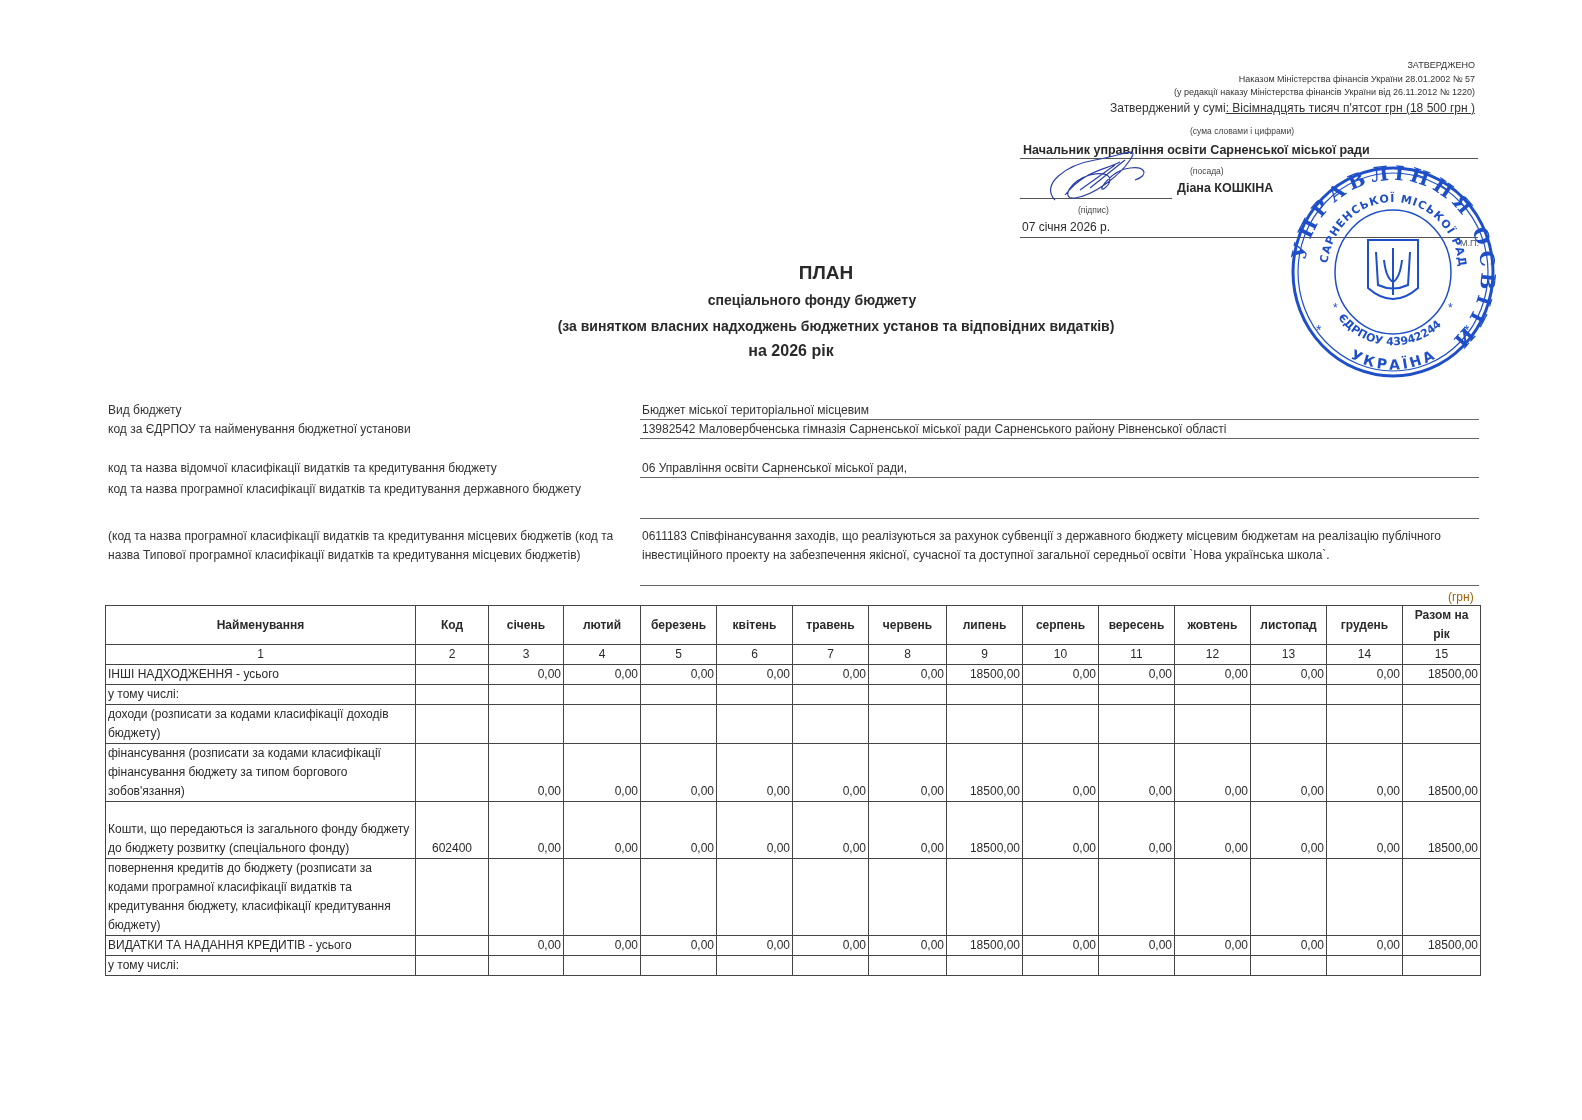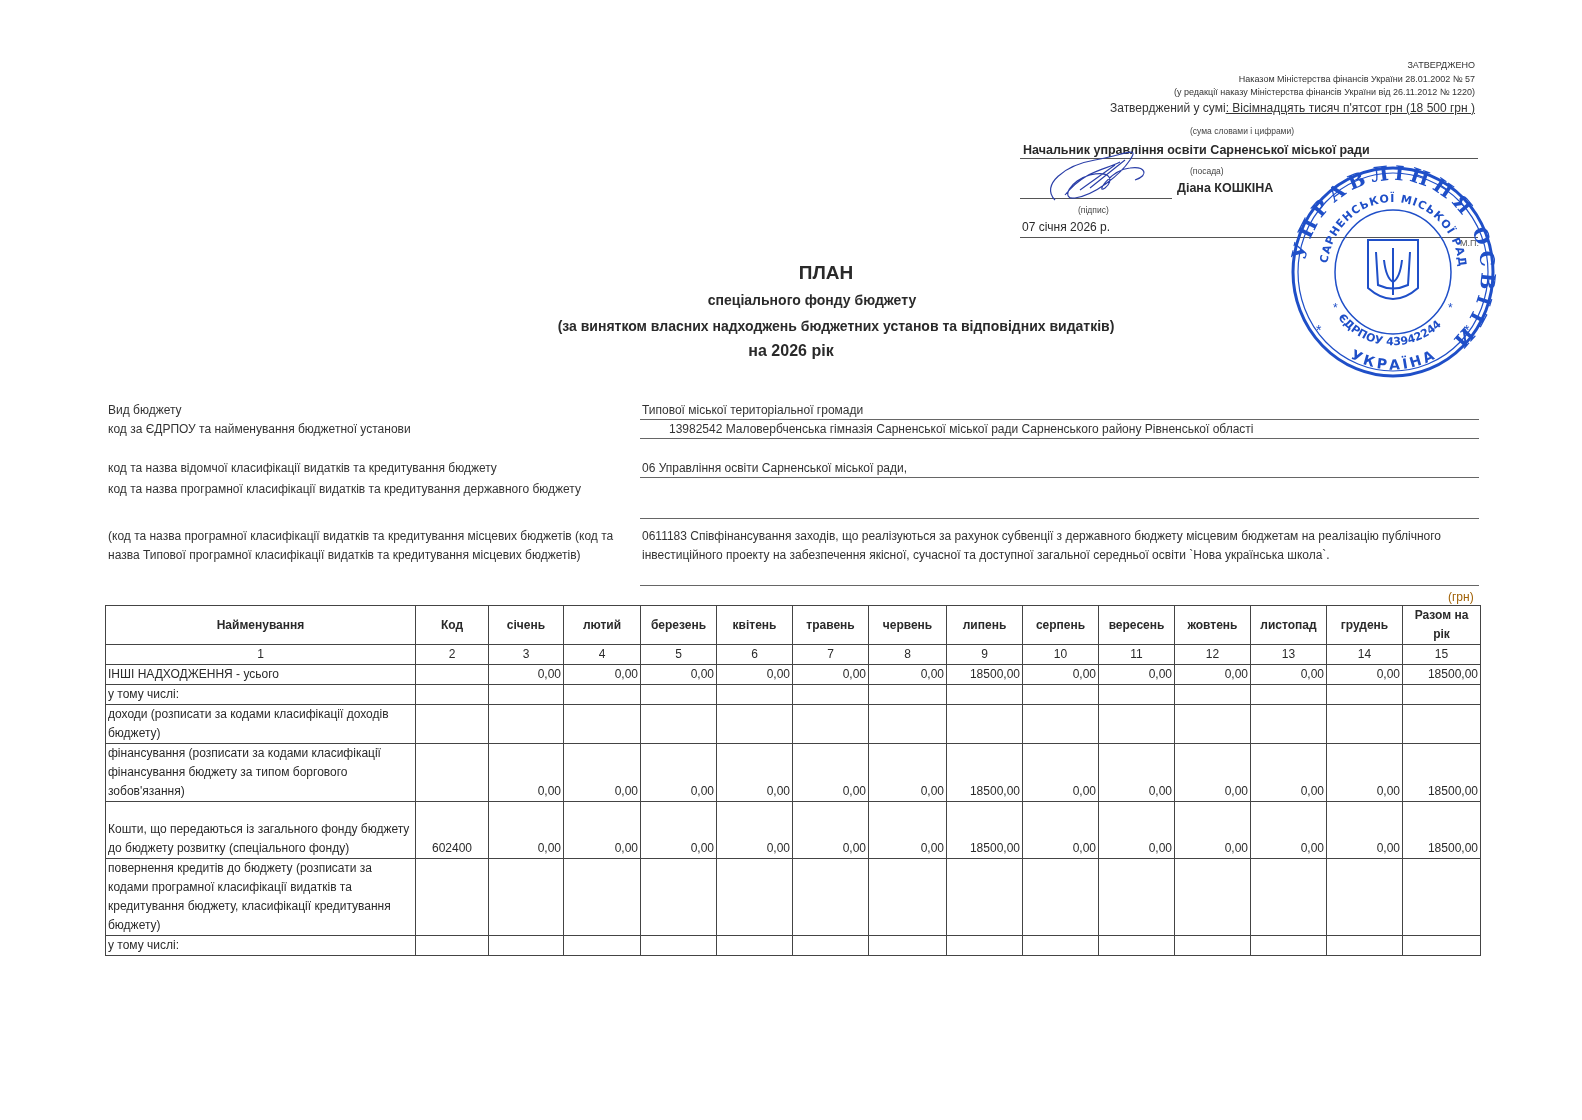--- a/index.html
+++ b/index.html
@@ -96,25 +96,25 @@
   <text x="45" y="152" font-size="12" fill="#1f4fc8">*</text>
   <text x="160" y="152" font-size="12" fill="#1f4fc8">*</text>
 </svg>
 
 <div class="title t1">ПЛАН</div>
 <div class="title t2">спеціального фонду бюджету</div>
 <div class="title t3">(за винятком власних надходжень бюджетних установ та відповідних видатків)</div>
 <div class="title t4">на 2026 рік</div>
 
 <div class="lbl" style="top:401px; width:520px;">Вид бюджету</div>
-<div class="val" style="top:401px;">Типової міської територіальної громади</div>
+<div class="val" style="top:401px;">Бюджет міської територіальної місцевим</div>
 <div class="uline" style="top:419px;"></div>
 
 <div class="lbl" style="top:420px; width:520px;">код за ЄДРПОУ та найменування бюджетної установи</div>
-<div class="val" style="top:420px;margin-left:27px;">13982542  Маловербченська гімназія Сарненської міської ради Сарненського району Рівненської області</div>
+<div class="val" style="top:420px;">13982542  Маловербченська гімназія Сарненської міської ради Сарненського району Рівненської області</div>
 <div class="uline" style="top:438px;"></div>
 
 <div class="lbl" style="top:459px; width:520px;">код та назва відомчої класифікації видатків та кредитування бюджету</div>
 <div class="val" style="top:459px;">06  Управління освіти Сарненської міської ради,</div>
 <div class="uline" style="top:477px;"></div>
 
 <div class="lbl" style="top:480px; width:500px;">код та назва програмної класифікації видатків та кредитування державного бюджету</div>
 <div class="val" style="top:500px;"></div>
 <div class="uline" style="top:518px;"></div>
 
@@ -275,20 +275,37 @@
         <td class="num"></td>
         <td class="num"></td>
         <td class="num"></td>
         <td class="num"></td>
         <td class="num"></td>
         <td class="num"></td>
         <td class="num"></td>
         <td class="num"></td>
       </tr>
       <tr style="height: 19px;">
+        <td class="nm">ВИДАТКИ ТА НАДАННЯ КРЕДИТІВ - усього</td>
+        <td class="code"></td>
+        <td class="num">0,00</td>
+        <td class="num">0,00</td>
+        <td class="num">0,00</td>
+        <td class="num">0,00</td>
+        <td class="num">0,00</td>
+        <td class="num">0,00</td>
+        <td class="num">18500,00</td>
+        <td class="num">0,00</td>
+        <td class="num">0,00</td>
+        <td class="num">0,00</td>
+        <td class="num">0,00</td>
+        <td class="num">0,00</td>
+        <td class="num">18500,00</td>
+      </tr>
+      <tr style="height: 19px;">
         <td class="nm">у тому числі:</td>
         <td class="code"></td>
         <td class="num"></td>
         <td class="num"></td>
         <td class="num"></td>
         <td class="num"></td>
         <td class="num"></td>
         <td class="num"></td>
         <td class="num"></td>
         <td class="num"></td>

